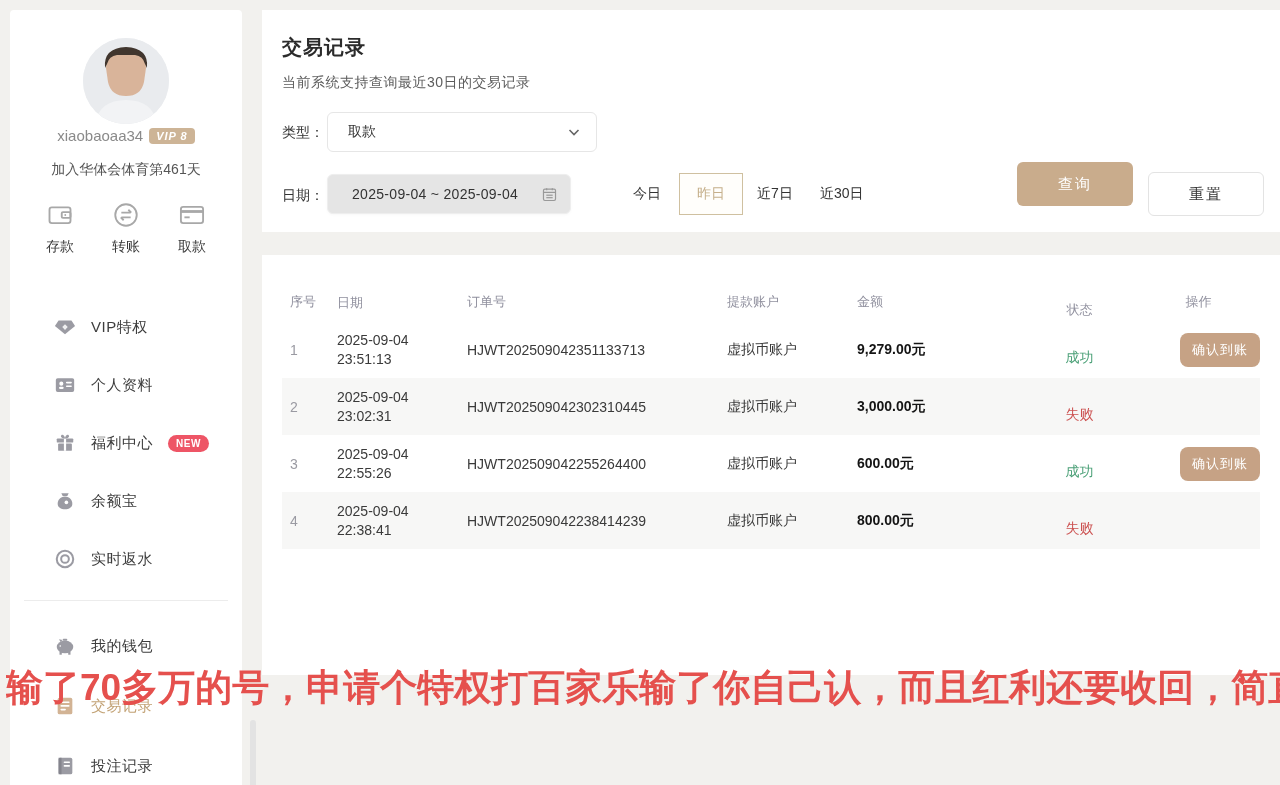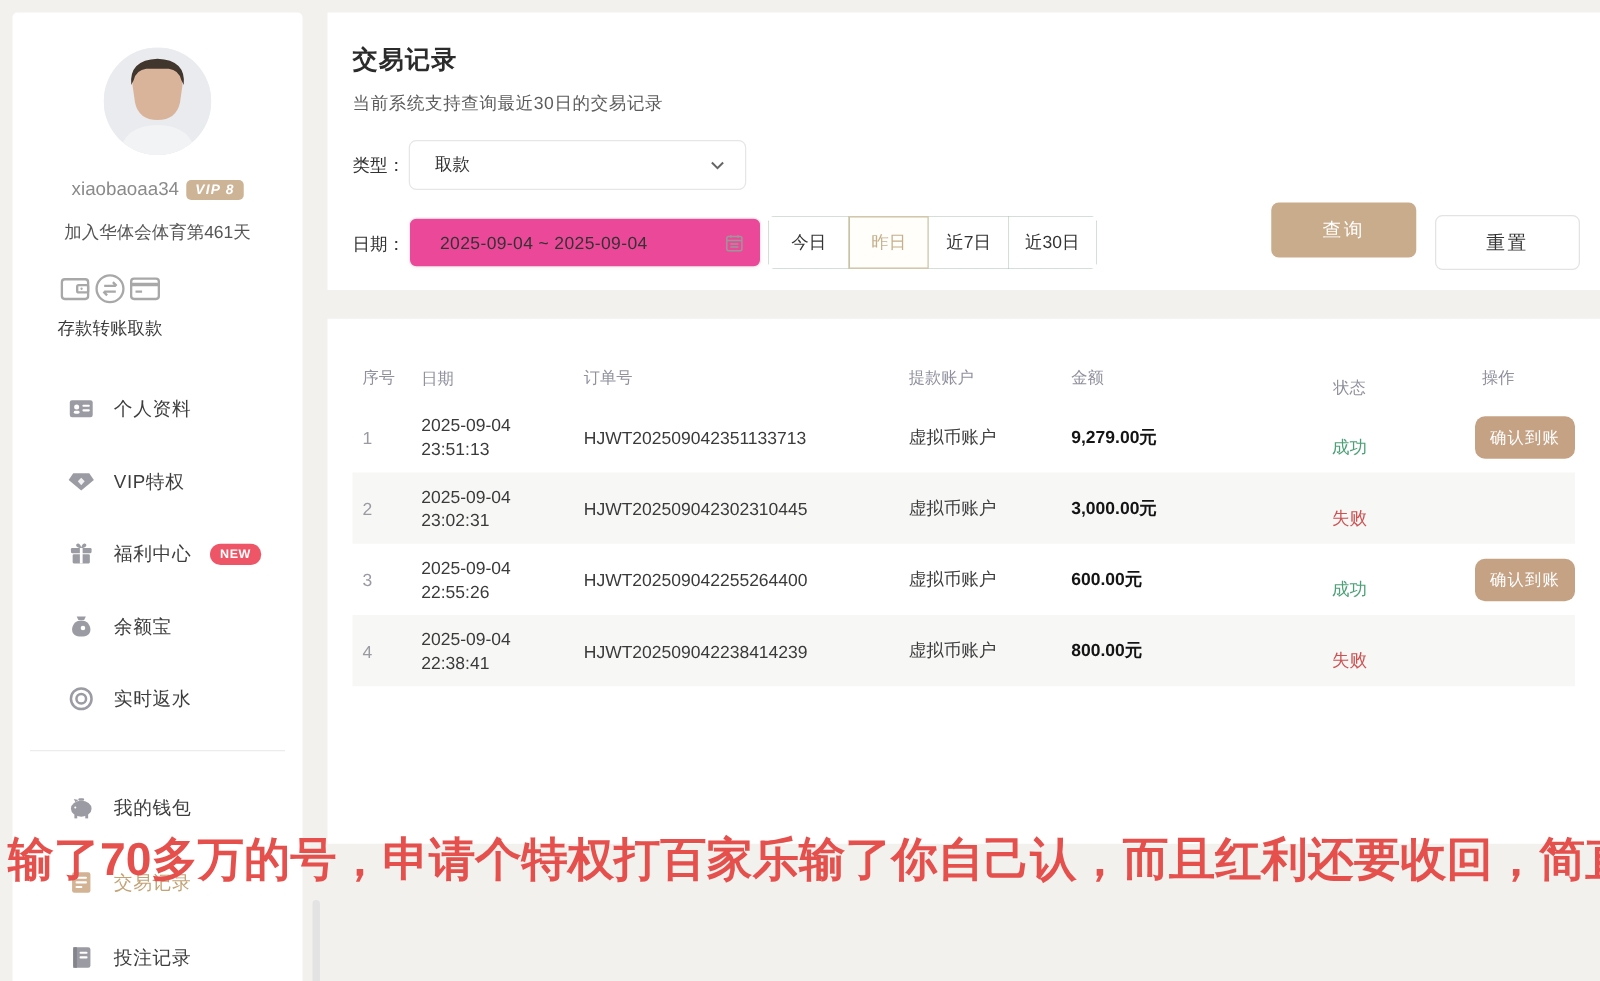--- a/index.html
+++ b/index.html
@@ -9,24 +9,24 @@
     background:#f2f1ee;
     font-family:"Liberation Sans","DejaVu Sans",sans-serif;
     color:#333;
   }
   
   .sidebar {
     position:absolute; left:10px; top:10px; width:232px; height:775px;
     background:#fff; border-radius:4px 4px 0 0;
   }
   .avatar-wrap { width:86px; height:86px; margin:28px auto 0; border-radius:50%; overflow:hidden; background:#eef0f2; }
-  .user-row { margin-top:19px; text-align:left; font-size:15px; color:#8a8a8a; display:flex; align-items:center; justify-content:center; gap:6px; }
+  .user-row { margin-top:3px; text-align:left; font-size:15px; color:#8a8a8a; display:flex; align-items:center; justify-content:center; gap:6px; }
   .vip-badge { background:#cdb496; color:#fff; font-size:11px; font-style:italic; font-weight:bold; padding:2px 7px; border-radius:4px; letter-spacing:1px; }
   .join-text { margin-top:17px; text-align:center; font-size:14px; color:#555; }
-  .quick-actions { margin-top:22px; display:flex; padding:0 36px; }
+  .quick-actions { margin-top:22px; display:flex; justify-content:space-between; padding:0 36px; }
   .qa-item { display:flex; flex-direction:column; align-items:center; gap:9px; cursor:pointer; }
   .qa-item span.lbl { font-size:14px; color:#3a3a3a; }
   .menu { position:absolute; left:0; top:288px; width:100%; }
   .menu-item { height:58px; display:flex; align-items:center; padding-left:44px; gap:15px; font-size:15px; color:#3d3d3d; cursor:pointer; }
   .menu-item .mi-label { letter-spacing:0.5px; }
   .menu-item.active { color:#c3a376; }
   .menu2 { position:absolute; left:0; top:606px; width:100%; }
   .menu2 .menu-item { height:60px; }
   .sidebar-divider { position:absolute; left:14px; right:14px; top:590px; height:1px; background:#ececec; }
   .new-badge { background:#ee5566; color:#fff; font-size:10px; font-weight:bold; padding:3px 8px; border-radius:9px; letter-spacing:0.5px; }
@@ -39,22 +39,22 @@
   .row-label { position:absolute; left:20px; font-size:14px; color:#333; }
   .lbl-type { top:114px; }
   .lbl-date { top:177px; }
   .select-box {
     position:absolute; left:65px; top:102px; width:270px; height:40px;
     background:#fff; border:1px solid #e6e6e6; border-radius:6px;
     display:flex; align-items:center; padding:0 14px 0 20px; cursor:pointer;
   }
   .select-box .sel-val { font-size:14px; color:#333; flex:1; }
   .date-box {
-    position:absolute; left:65px; top:164px; width:282px; height:40px;
-    background:#ec4899; border:1px solid #eee; border-radius:6px;
+    position:absolute; left:65px; top:164px; width:244px; height:40px;
+    background:#e5e5e5; border:1px solid #eee; border-radius:6px;
     display:flex; align-items:center; padding:0 12px 0 24px; cursor:pointer;
     box-shadow:0 1px 3px rgba(0,0,0,0.03);
   }
   .date-box .date-val { font-size:14px; color:#333; flex:1; letter-spacing:0.3px; }
   .presets { position:absolute; left:353px; top:163px; height:42px; display:flex; background:#14532d; border-radius:4px; }
   .preset-btn {
     min-width:64px; padding:0 12px; height:42px; display:flex; align-items:center; justify-content:center;
     font-size:14px; color:#333; cursor:pointer; background:#fff; border:1px solid transparent;
   }
   .preset-btn.active { color:#c6b08c; border:1px solid #cfc0a0; background:#fffefb; }
@@ -149,37 +149,37 @@
         </svg>
       </span>
       <span class="lbl">取款</span>
     </div>
   </div>
 
   <div class="menu">
     <div class="menu-item">
       <span class="gi">
         <svg width="22" height="22" viewBox="0 0 24 24">
+          <path d="M5 5 h14 l4 6 -11 9 L1 11 Z" fill="#9b9ba3"></path>
+          <path d="M9 12 l3 3.4 3 -3.4 -3 -3 Z" fill="#fff" opacity="0.85"></path>
+        </svg>
+      </span>
+      <span class="mi-label">VIP特权</span>
+    </div>
+    <div class="menu-item">
+      <span class="gi">
+        <svg width="22" height="22" viewBox="0 0 24 24">
           <rect x="2" y="4.5" width="20" height="15" rx="2" fill="#9b9ba3"></rect>
           <circle cx="8" cy="10.5" r="2.2" fill="#fff"></circle>
           <rect x="5.5" y="13.8" width="5" height="2.6" rx="1.3" fill="#fff"></rect>
           <rect x="13" y="8.5" width="6.5" height="1.8" rx="0.9" fill="#fff"></rect>
           <rect x="13" y="12.5" width="6.5" height="1.8" rx="0.9" fill="#fff"></rect>
         </svg>
       </span>
       <span class="mi-label">个人资料</span>
-    </div>
-    <div class="menu-item">
-      <span class="gi">
-        <svg width="22" height="22" viewBox="0 0 24 24">
-          <path d="M5 5 h14 l4 6 -11 9 L1 11 Z" fill="#9b9ba3"></path>
-          <path d="M9 12 l3 3.4 3 -3.4 -3 -3 Z" fill="#fff" opacity="0.85"></path>
-        </svg>
-      </span>
-      <span class="mi-label">VIP特权</span>
     </div>
     <div class="menu-item">
       <span class="gi">
         <svg width="22" height="22" viewBox="0 0 24 24">
           <rect x="3" y="7" width="18" height="4.5" rx="1" fill="#9b9ba3"></rect>
           <rect x="4.5" y="12.5" width="15" height="8" rx="1" fill="#9b9ba3"></rect>
           <rect x="10.8" y="7" width="2.4" height="13.5" fill="#fff"></rect>
           <path d="M12 7 C9 7 6.5 5.5 8 3.5 C9.5 1.8 12 4.5 12 7 C12 4.5 14.5 1.8 16 3.5 C17.5 5.5 15 7 12 7Z" fill="#9b9ba3"></path>
         </svg>
       </span>

